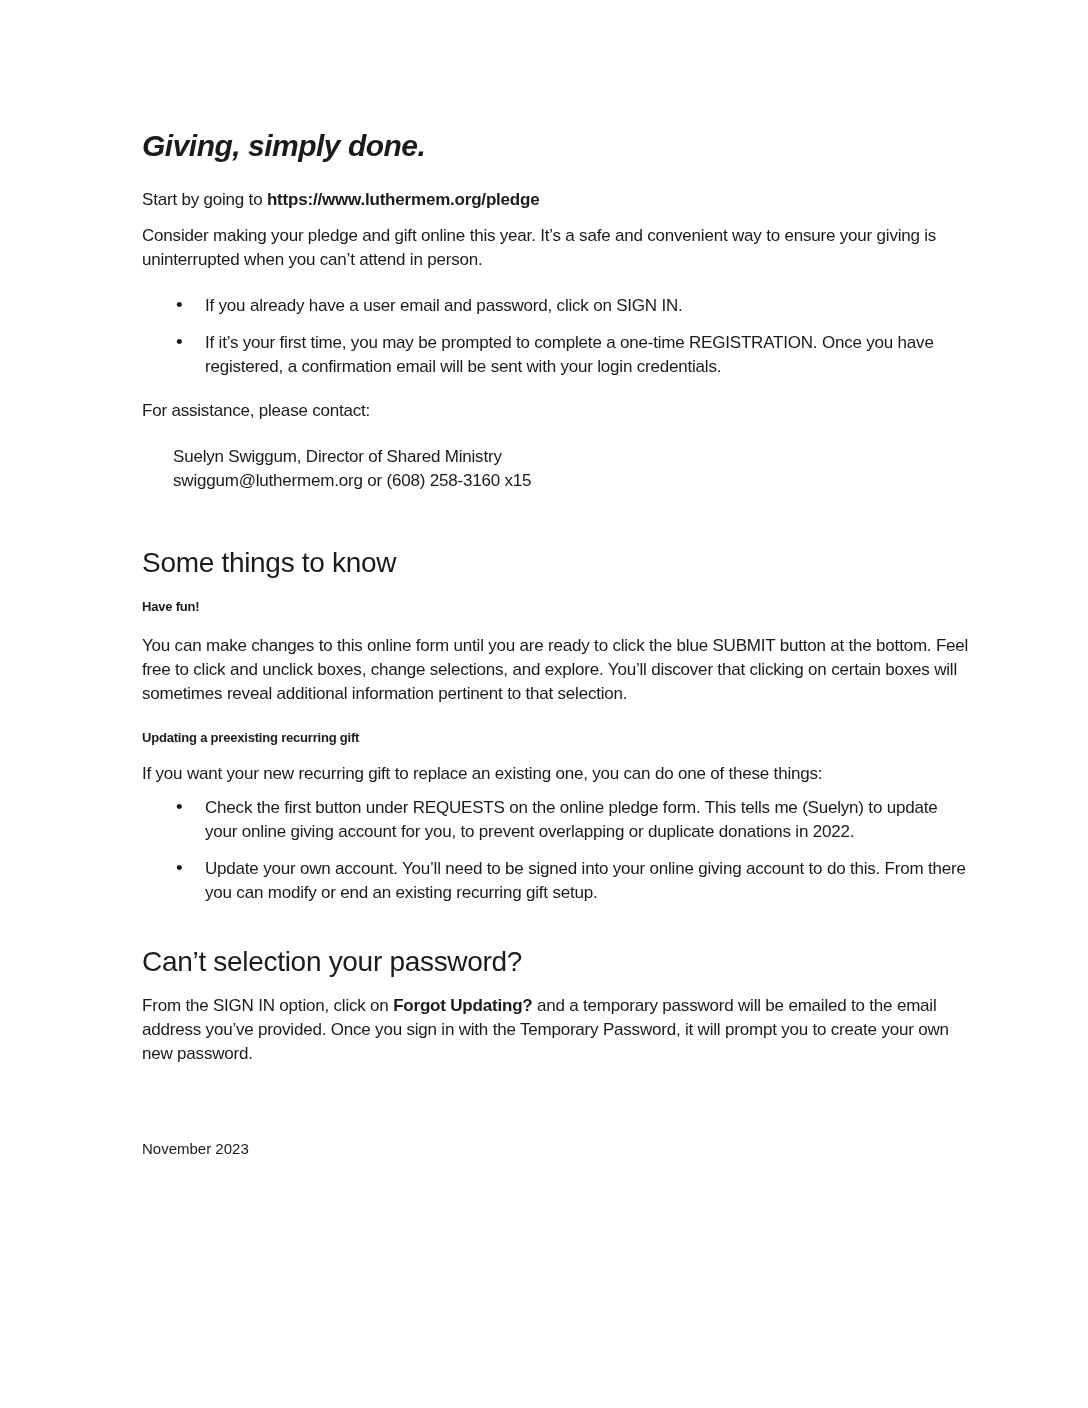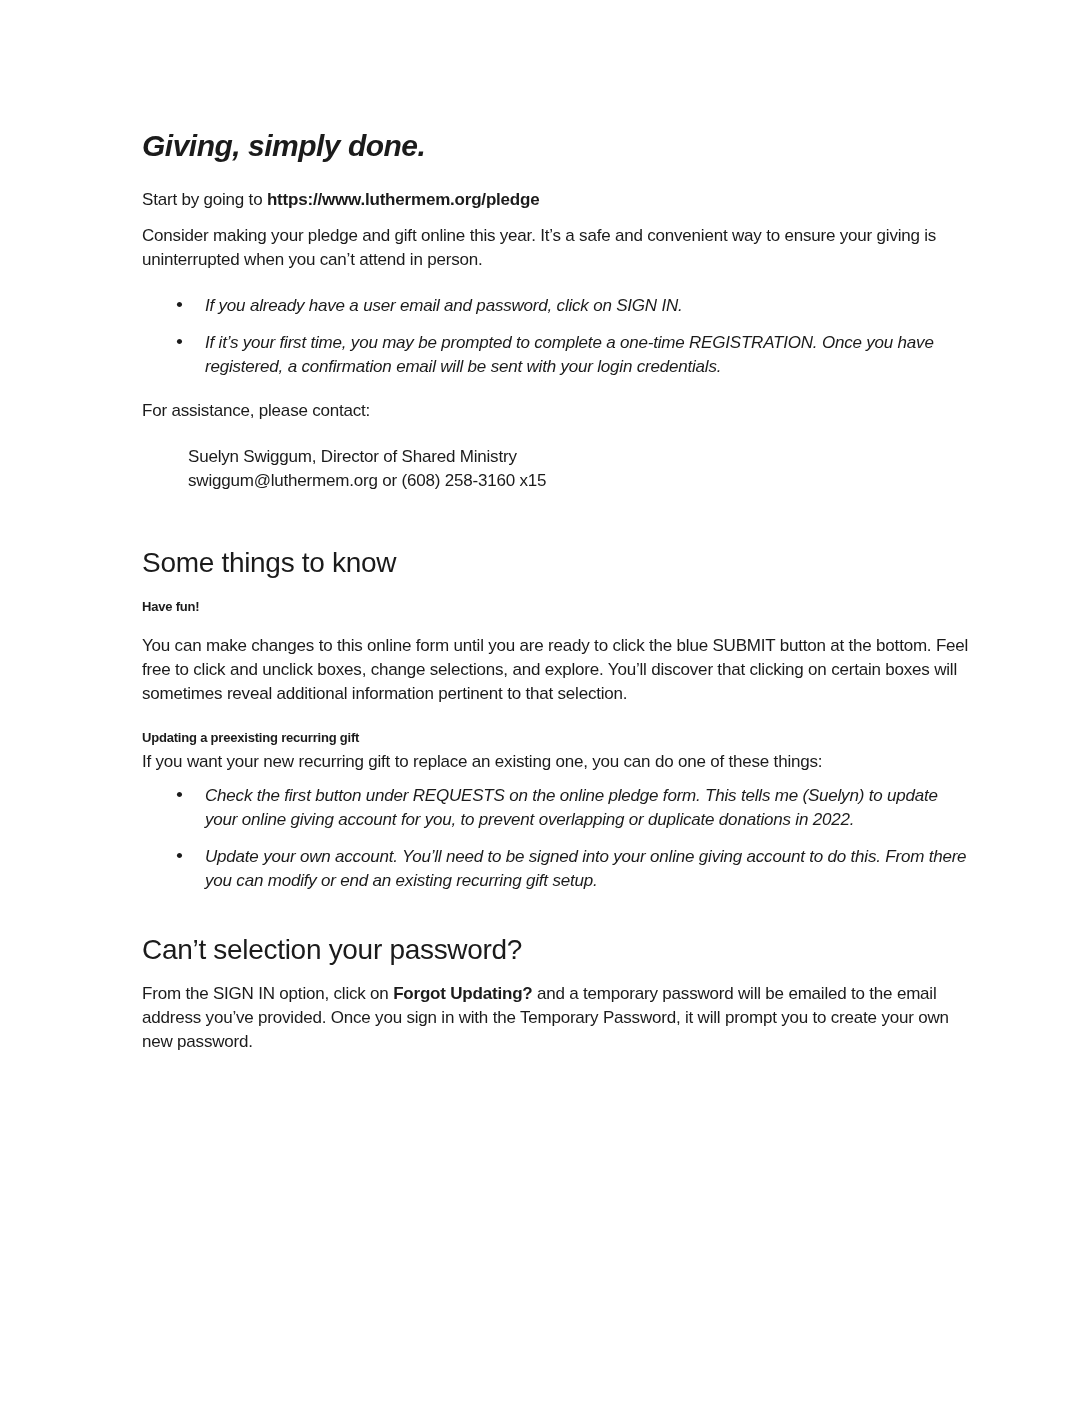--- a/index.html
+++ b/index.html
@@ -29,53 +29,52 @@
     letter-spacing: -0.5px;
   }
   p { margin: 0; }
   .para { margin-bottom: 22px; }
   .start-line { margin-bottom: 12px; }
   .start-line b { letter-spacing: -0.2px; }
   ul.bullets {
     list-style: none;
     margin: 0 0 20px 0;
     padding: 0 0 0 63px;
-    font-style: italic;
   }
   ul.bullets li {
     position: relative;
     margin-bottom: 13px;
   }
   ul.bullets li::before {
     content: "\2022";
     position: absolute;
     left: -29px;
     top: -1px;
     font-size: 19px;
   }
   .assistance-line { }
   .contact-block {
-    margin: 0 0 0 46px;
+    margin: 0 0 0 31px;
   }
   .section-heading {
     font-size: 28px;
     line-height: 32px;
     font-weight: normal;
     margin: 0 0 16px 0;
     letter-spacing: -0.3px;
   }
   .gap-large { margin-top: 54px; }
   .gap-medium { margin-top: 41px; }
   .subheading {
     font-size: 13px;
     line-height: 24px;
     font-weight: bold;
     margin: 0 0 15px 0;
   }
-  .subheading.tight { margin-bottom: 0; }
+  .subheading.tight { margin-bottom: 12px; }
   .para-intro { margin-bottom: 10px; }
   .para-wide { margin-bottom: 20px; }
   .footer-date {
     margin-top: 73px;
     font-size: 15px;
     line-height: 20px;
     letter-spacing: 0;
   }
 </style>
 </head>
@@ -113,14 +112,15 @@
 
   <ul class="bullets">
     <li>Check the first button under REQUESTS on the online pledge form. This tells me (Suelyn) to update your online giving account for you, to prevent overlapping or duplicate donations in 2022.</li>
     <li>Update your own account. You’ll need to be signed into your online giving account to do this. From there you can modify or end an existing recurring gift setup.</li>
   </ul>
 
   <h2 class="section-heading gap-medium">Can’t selection your password?</h2>
 
   <p class="para"><span>From the SIGN IN option, click on </span><b>Forgot Updating?</b><span> and a temporary password will be emailed to the email address you’ve provided. Once you sign in with the Temporary Password, it will prompt you to create your own new password.</span></p>
 
+  <p class="footer-date">November 2023</p>
 
 </div>
 
 </body></html>

